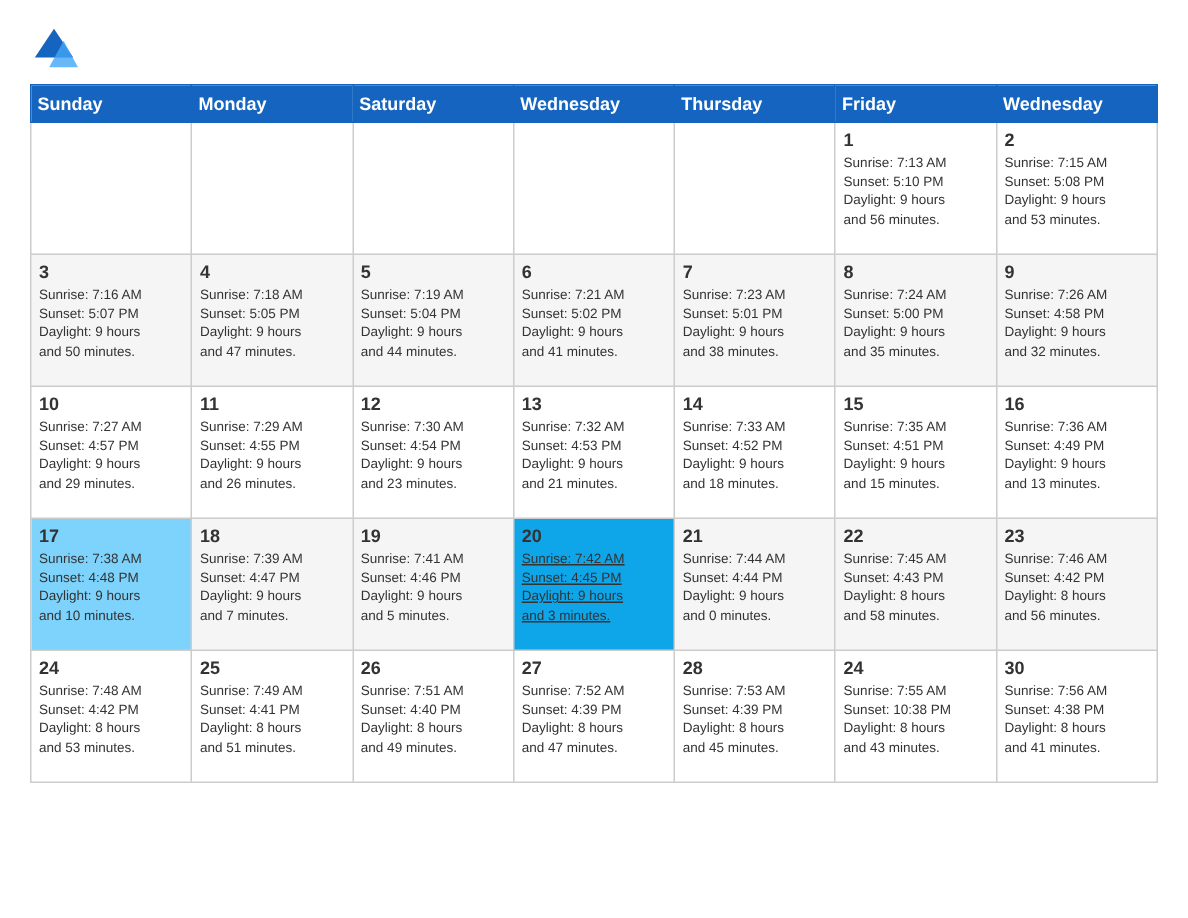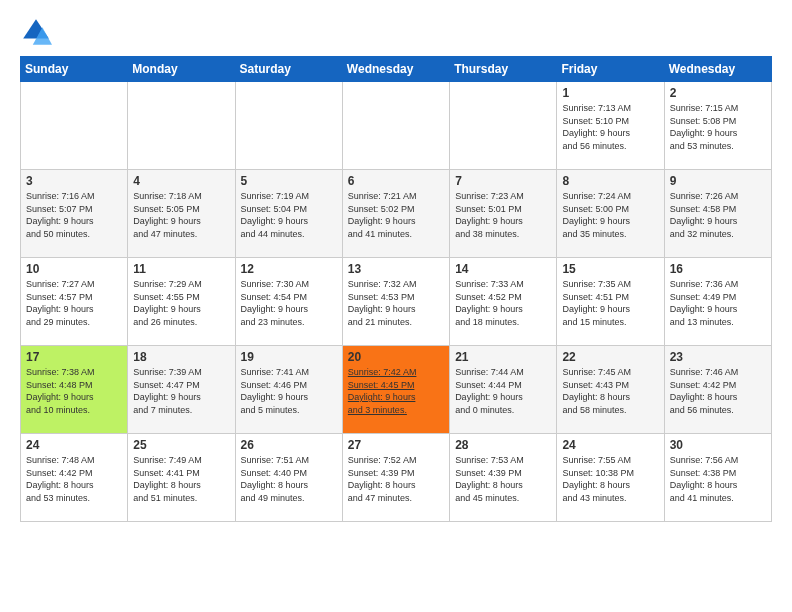--- a/index.html
+++ b/index.html
@@ -243,42 +243,42 @@
           </td>
           <td>
             <span class="day-num">16</span>
             <div class="day-info" style="white-space: pre-line;">Sunrise: 7:36 AM
 Sunset: 4:49 PM
 Daylight: 9 hours
 and 13 minutes.</div>
           </td>
         </tr>
         <tr>
-          <td style="background: #bef264;">
+          <td style="background: #7dd3fc;">
             <span class="day-num">17</span>
             <div class="day-info" style="white-space: pre-line;">Sunrise: 7:38 AM
 Sunset: 4:48 PM
 Daylight: 9 hours
 and 10 minutes.</div>
           </td>
           <td style="background: rgb(245, 245, 245);">
             <span class="day-num">18</span>
             <div class="day-info" style="white-space: pre-line;">Sunrise: 7:39 AM
 Sunset: 4:47 PM
 Daylight: 9 hours
 and 7 minutes.</div>
           </td>
           <td style="background: rgb(245, 245, 245);">
             <span class="day-num">19</span>
             <div class="day-info" style="white-space: pre-line;">Sunrise: 7:41 AM
 Sunset: 4:46 PM
 Daylight: 9 hours
 and 5 minutes.</div>
           </td>
-          <td style="background: #f97316;">
+          <td style="background: #0ea5e9;">
             <span class="day-num">20</span>
             <div class="day-info" style="white-space: pre-line; text-decoration: underline;">Sunrise: 7:42 AM
 Sunset: 4:45 PM
 Daylight: 9 hours
 and 3 minutes.</div>
           </td>
           <td style="background: rgb(245, 245, 245);">
             <span class="day-num">21</span>
             <div class="day-info" style="white-space: pre-line;">Sunrise: 7:44 AM
 Sunset: 4:44 PM

